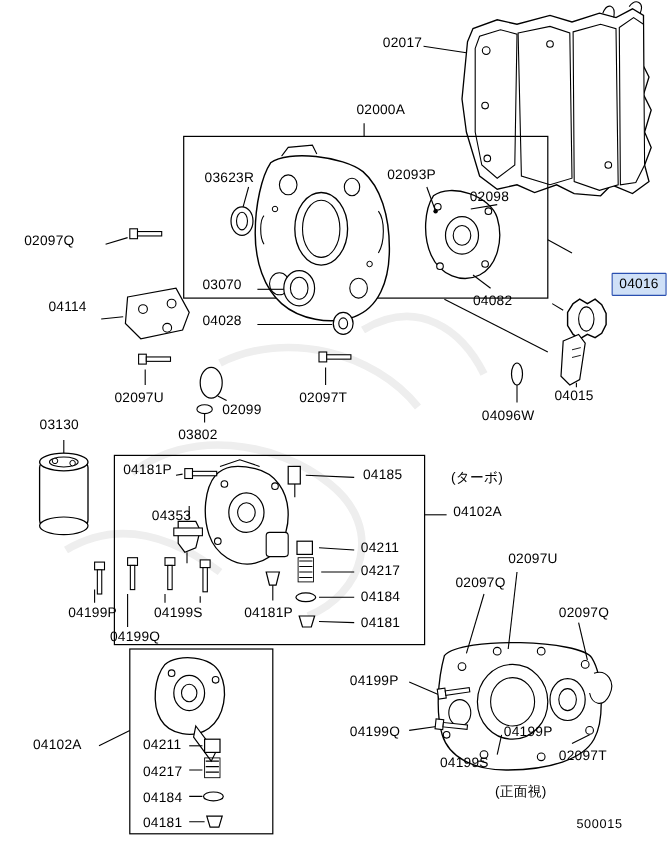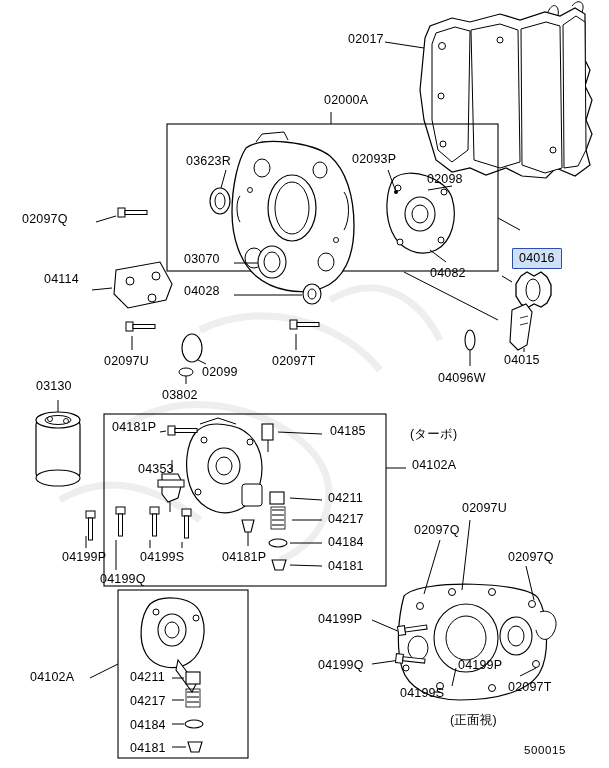--- a/index.html
+++ b/index.html
@@ -33,20 +33,21 @@
     letter-spacing: 0.6px;
     padding-left: 10px;
   }
   .lbl.hl {
     background: #cfe0f7;
     border: 1.5px solid #2a4fb0;
     padding: 2px 6px 3px 6px;
     color: #000;
     font-size: 12.5px;
     border-radius: 1px;
+    margin-left: 44px;
   }
   svg {
     display: block;
   }
   .wm {
     fill: none;
     stroke: #eeeeee;
     stroke-width: 7;
   }
 </style>

